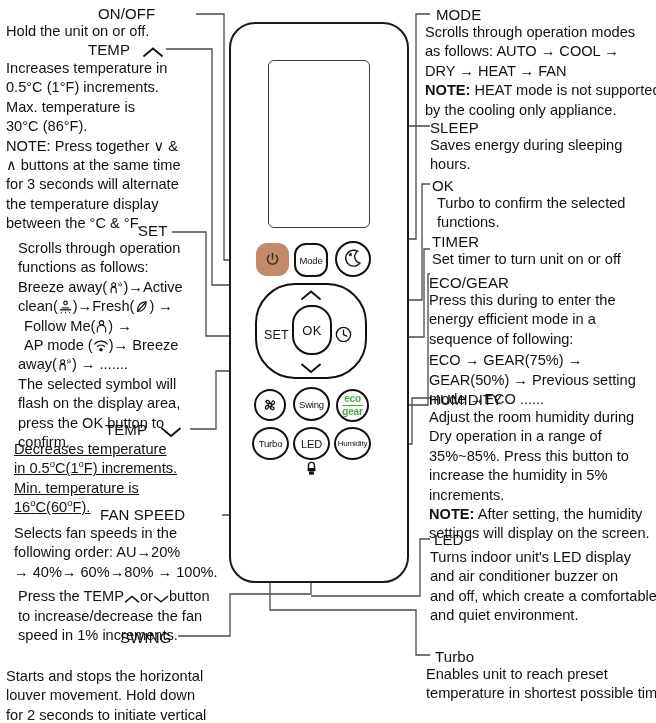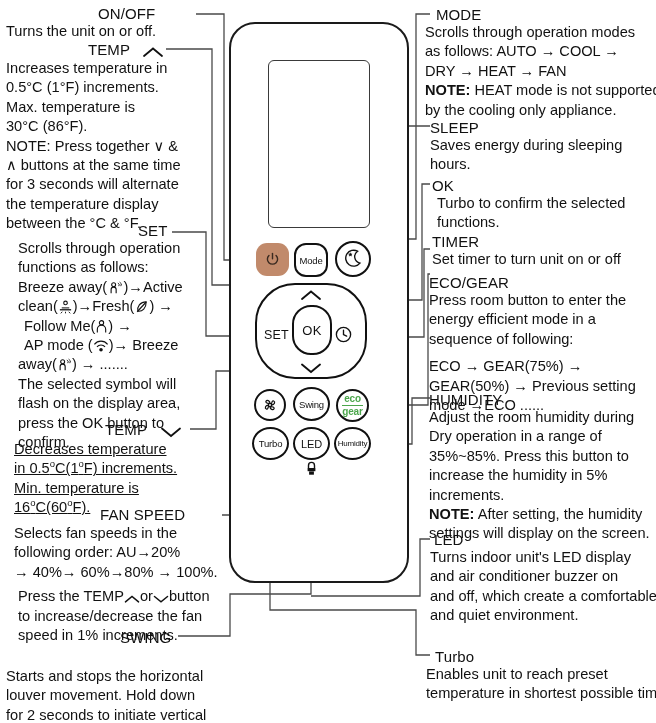--- a/index.html
+++ b/index.html
@@ -200,21 +200,21 @@
       <path d="M4 7 L4 4.4 A3 3 0 0 1 10 4.4 L10 7"></path>
       <rect x="3.1" y="7" width="7.8" height="3.2" fill="#111" stroke="none"></rect>
       <rect x="4.6" y="10.4" width="4.8" height="3.3" fill="#111" stroke="none"></rect>
     </svg>
   </span>
 
   <div class="blk" style="left:98px;top:5px;">
     <div class="hdr">ON/OFF</div>
   </div>
   <div class="blk body" style="left:6px;top:22px;">
-    <span class="ln">Turns the unit on or off.</span>
+    <span class="ln">Hold the unit on or off.</span>
   </div>
 
   <div class="blk" style="left:88px;top:41px;">
     <span class="hdr">TEMP</span>
     <svg class="ig" width="22" height="12" viewBox="0 0 22 12" fill="none" stroke="#111" stroke-width="1.8" stroke-linecap="round" style="margin-left:7px;">
         <path d="M2 10 L11 2.5 L20 10"></path>
       </svg>
   </div>
   <div class="blk body" style="left:6px;top:59px;">
     <span class="ln">Increases temperature in</span>
@@ -340,24 +340,24 @@
     <span class="hdr">TIMER</span>
   </div>
   <div class="blk body" style="left:432px;top:250px;">
     <span class="ln">Set timer to turn unit on or off</span>
   </div>
 
   <div class="blk" style="left:429px;top:274px;">
     <span class="hdr">ECO/GEAR</span>
   </div>
   <div class="blk body" style="left:429px;top:291px;">
-    <span class="ln">Press room button to enter the</span>
+    <span class="ln">Press this during to enter the</span>
     <span class="ln">energy efficient mode in a</span>
     <span class="ln">sequence of following:</span>
-    <span class="ln" style="margin-top:8px;">ECO → GEAR(75%) →</span>
+    <span class="ln" style="margin-top:2px;">ECO → GEAR(75%) →</span>
     <span class="ln">GEAR(50%) →  Previous setting</span>
     <span class="ln">mode →ECO  ......</span>
   </div>
 
   <div class="blk" style="left:429px;top:391px;">
     <span class="hdr">HUMIDITY</span>
   </div>
   <div class="blk body" style="left:429px;top:408px;">
     <span class="ln">Adjust the room humidity during</span>
     <span class="ln">Dry operation in a range of</span>

